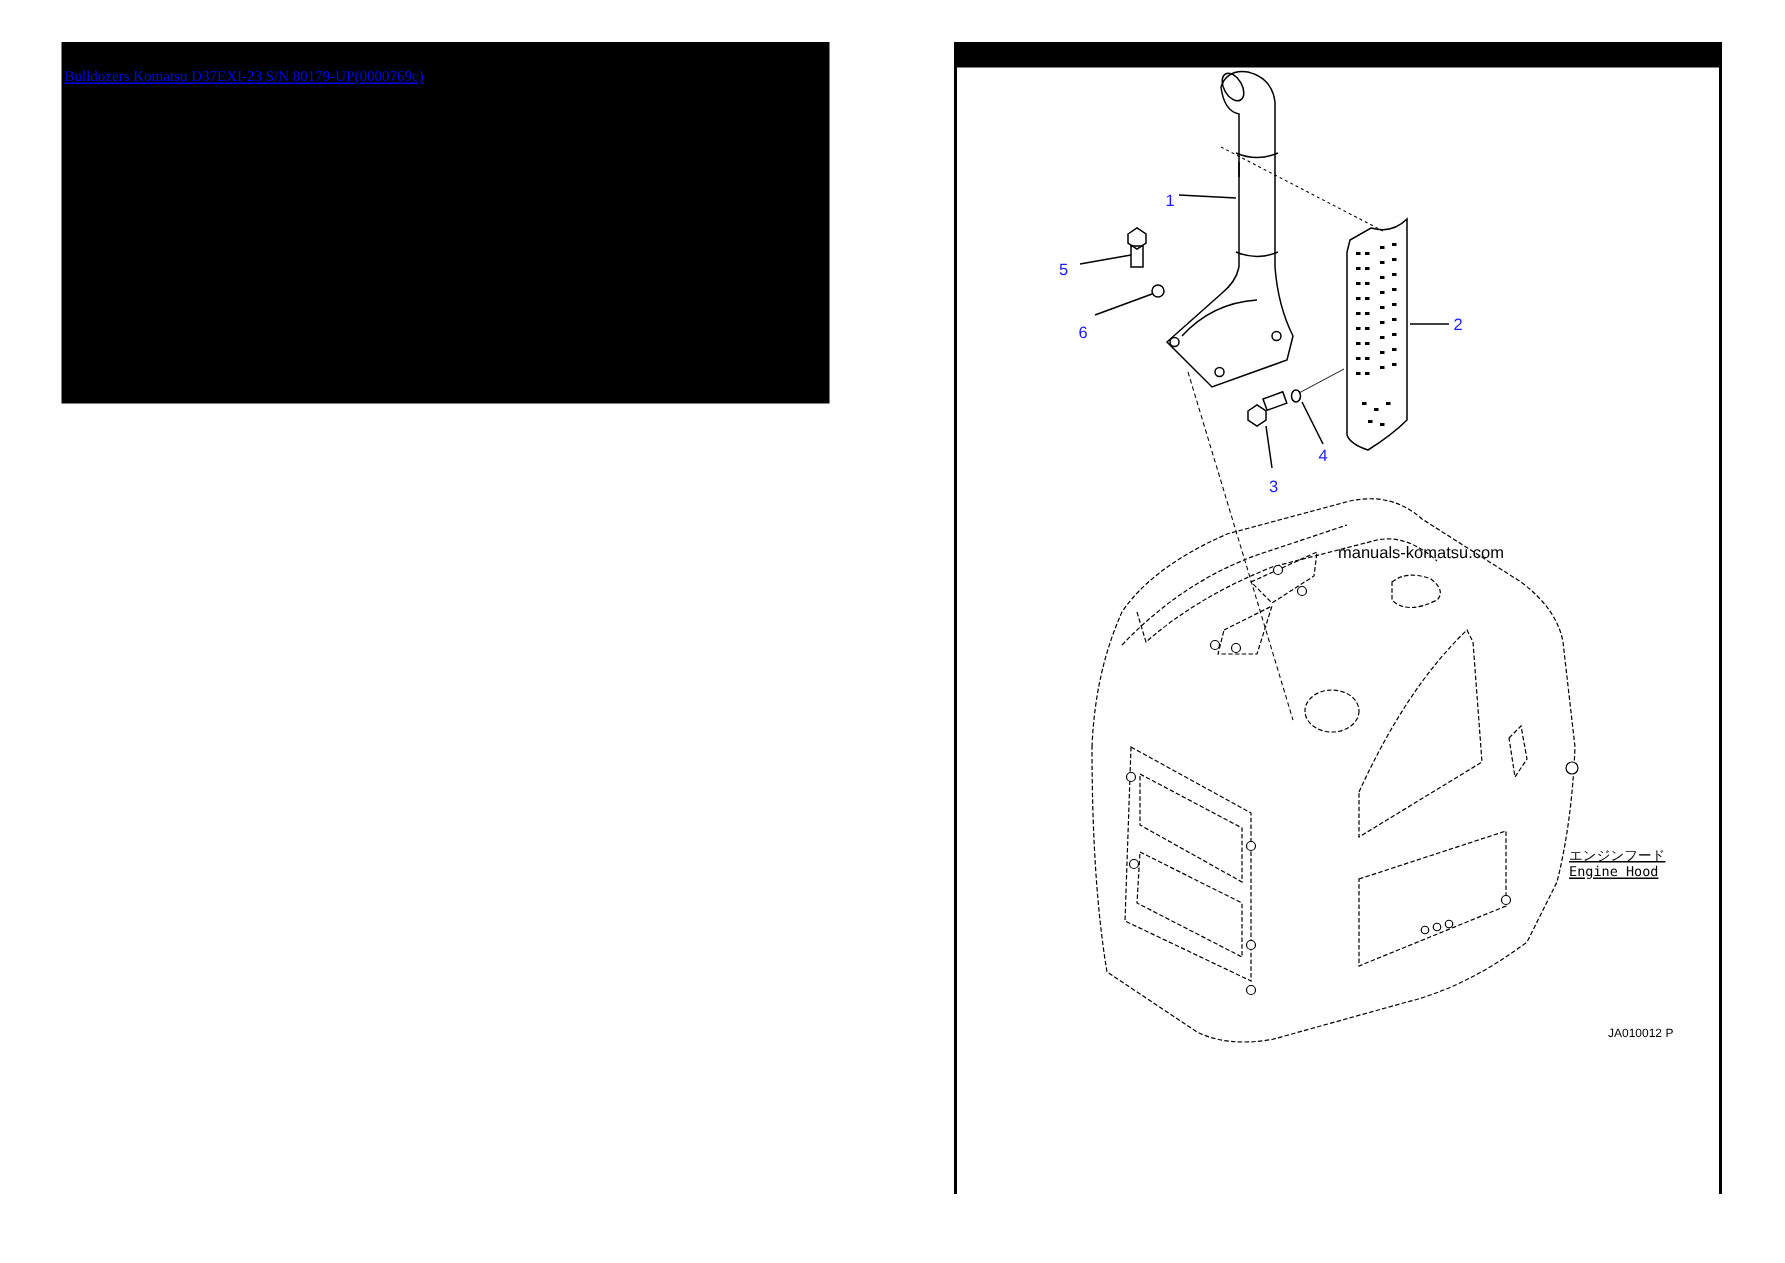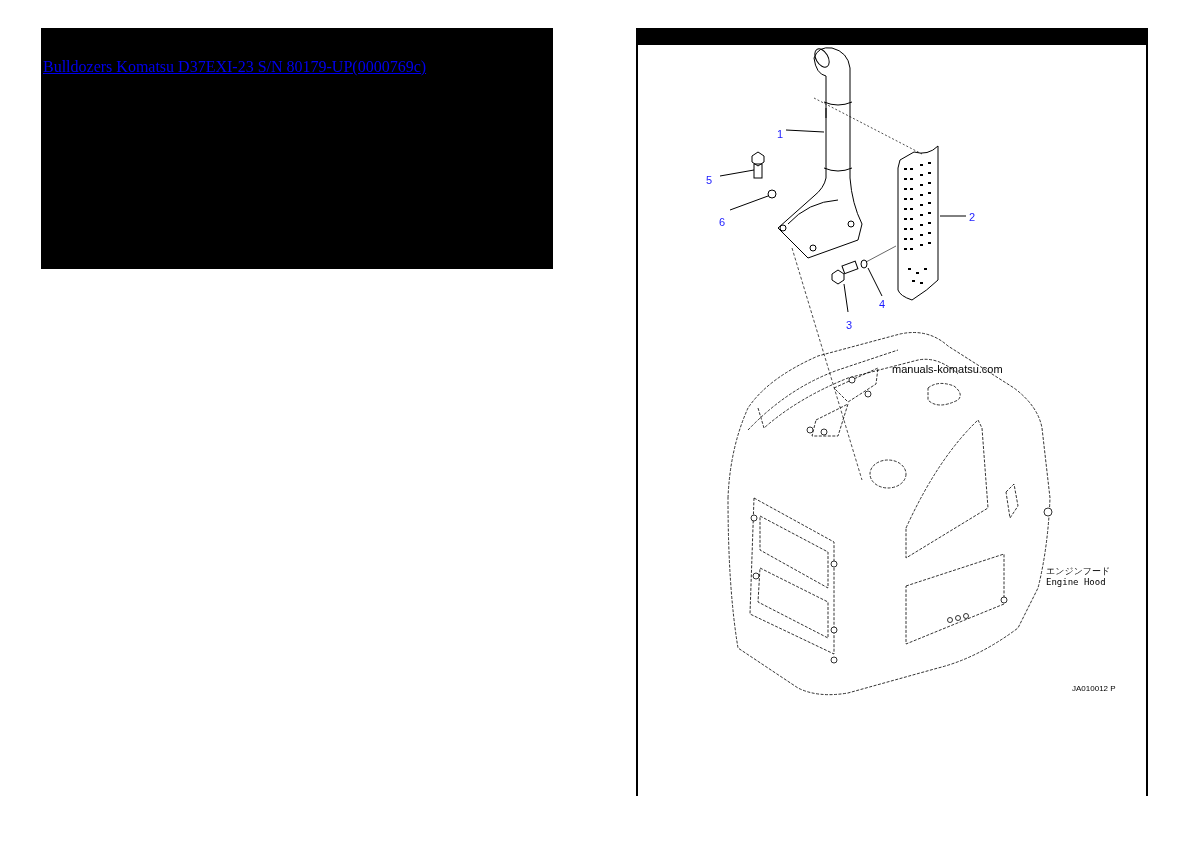--- a/index.html
+++ b/index.html
@@ -1,20 +1,20 @@
 <!DOCTYPE html>
 <html><head>
 <meta charset="utf-8">
 <style>
   html, body { margin:0; padding:0; }
   body { width:1190px; height:842px; background:#ffffff; position:relative; overflow:hidden;
          font-family:"Liberation Sans", sans-serif; }
   .left-panel { position:absolute; left:41px; top:28px; width:512px; height:241px; background:#000000; }
-  .title-link { position:absolute; left:2px; top:18px; font-family:"Liberation Serif", serif; font-size:16px;
-                color:#0000ee; text-decoration:underline; white-space:nowrap;margin-top:12px; }
+  .title-link { position:absolute; left:2px; top:18px; font-family:"Liberation Serif", serif; font-size:10px;
+                color:#0000ee; text-decoration:underline; white-space:nowrap; }
   .right-panel { position:absolute; left:636px; top:28px; width:512px; height:768px;
                  border-left:2px solid #000; border-right:2px solid #000; box-sizing:border-box; }
   .right-header { position:absolute; left:0; top:0; right:0; height:17px; background:#000; }
   .diagram { position:absolute; left:0; top:0; }
   .callout { position:absolute; font-size:11px; color:#1a1aff; font-family:"Liberation Sans", sans-serif; }
   .watermark { position:absolute; font-size:11px; color:#000; font-family:Liberation Sans, sans-serif; white-space:nowrap; }
   .hood-label { position:absolute; font-family:"DejaVu Sans Mono", monospace; font-size:9px; color:#000; line-height:11px; white-space:nowrap; }
   .fig-code { position:absolute; font-size:8px; color:#000; white-space:nowrap; }
 </style>
 </head>
@@ -147,18 +147,18 @@
   </svg>
 
   <span class="callout" style="left:139px;top:100px;">1</span>
   <span class="callout" style="left:331px;top:183px;">2</span>
   <span class="callout" style="left:208px;top:291px;">3</span>
   <span class="callout" style="left:241px;top:270px;">4</span>
   <span class="callout" style="left:68px;top:146px;">5</span>
   <span class="callout" style="left:81px;top:188px;">6</span>
 
   <span class="watermark" style="left:254px;top:335px;">manuals-komatsu.com</span>
-  <div class="hood-label" style="left:408px;top:538px;">
+  <div class="hood-label" style="left:408px;top:538px;text-decoration:underline;">
     <div>エンジンフード</div>
     <div>Engine Hood</div>
   </div>
   <span class="fig-code" style="left:434px;top:656px;text-align:center;">JA010012 P</span>
 </div>
 
 </body></html>

